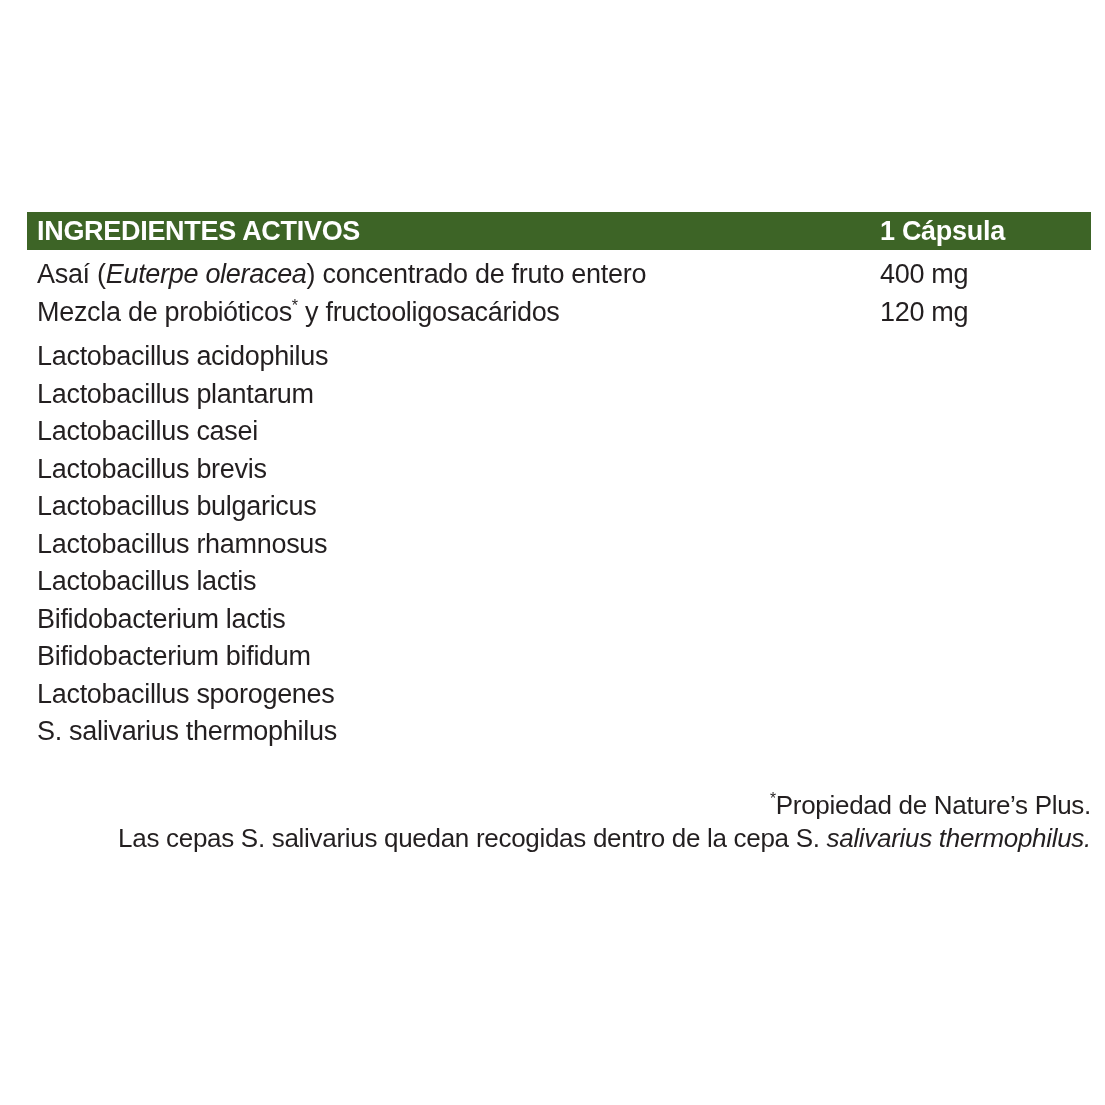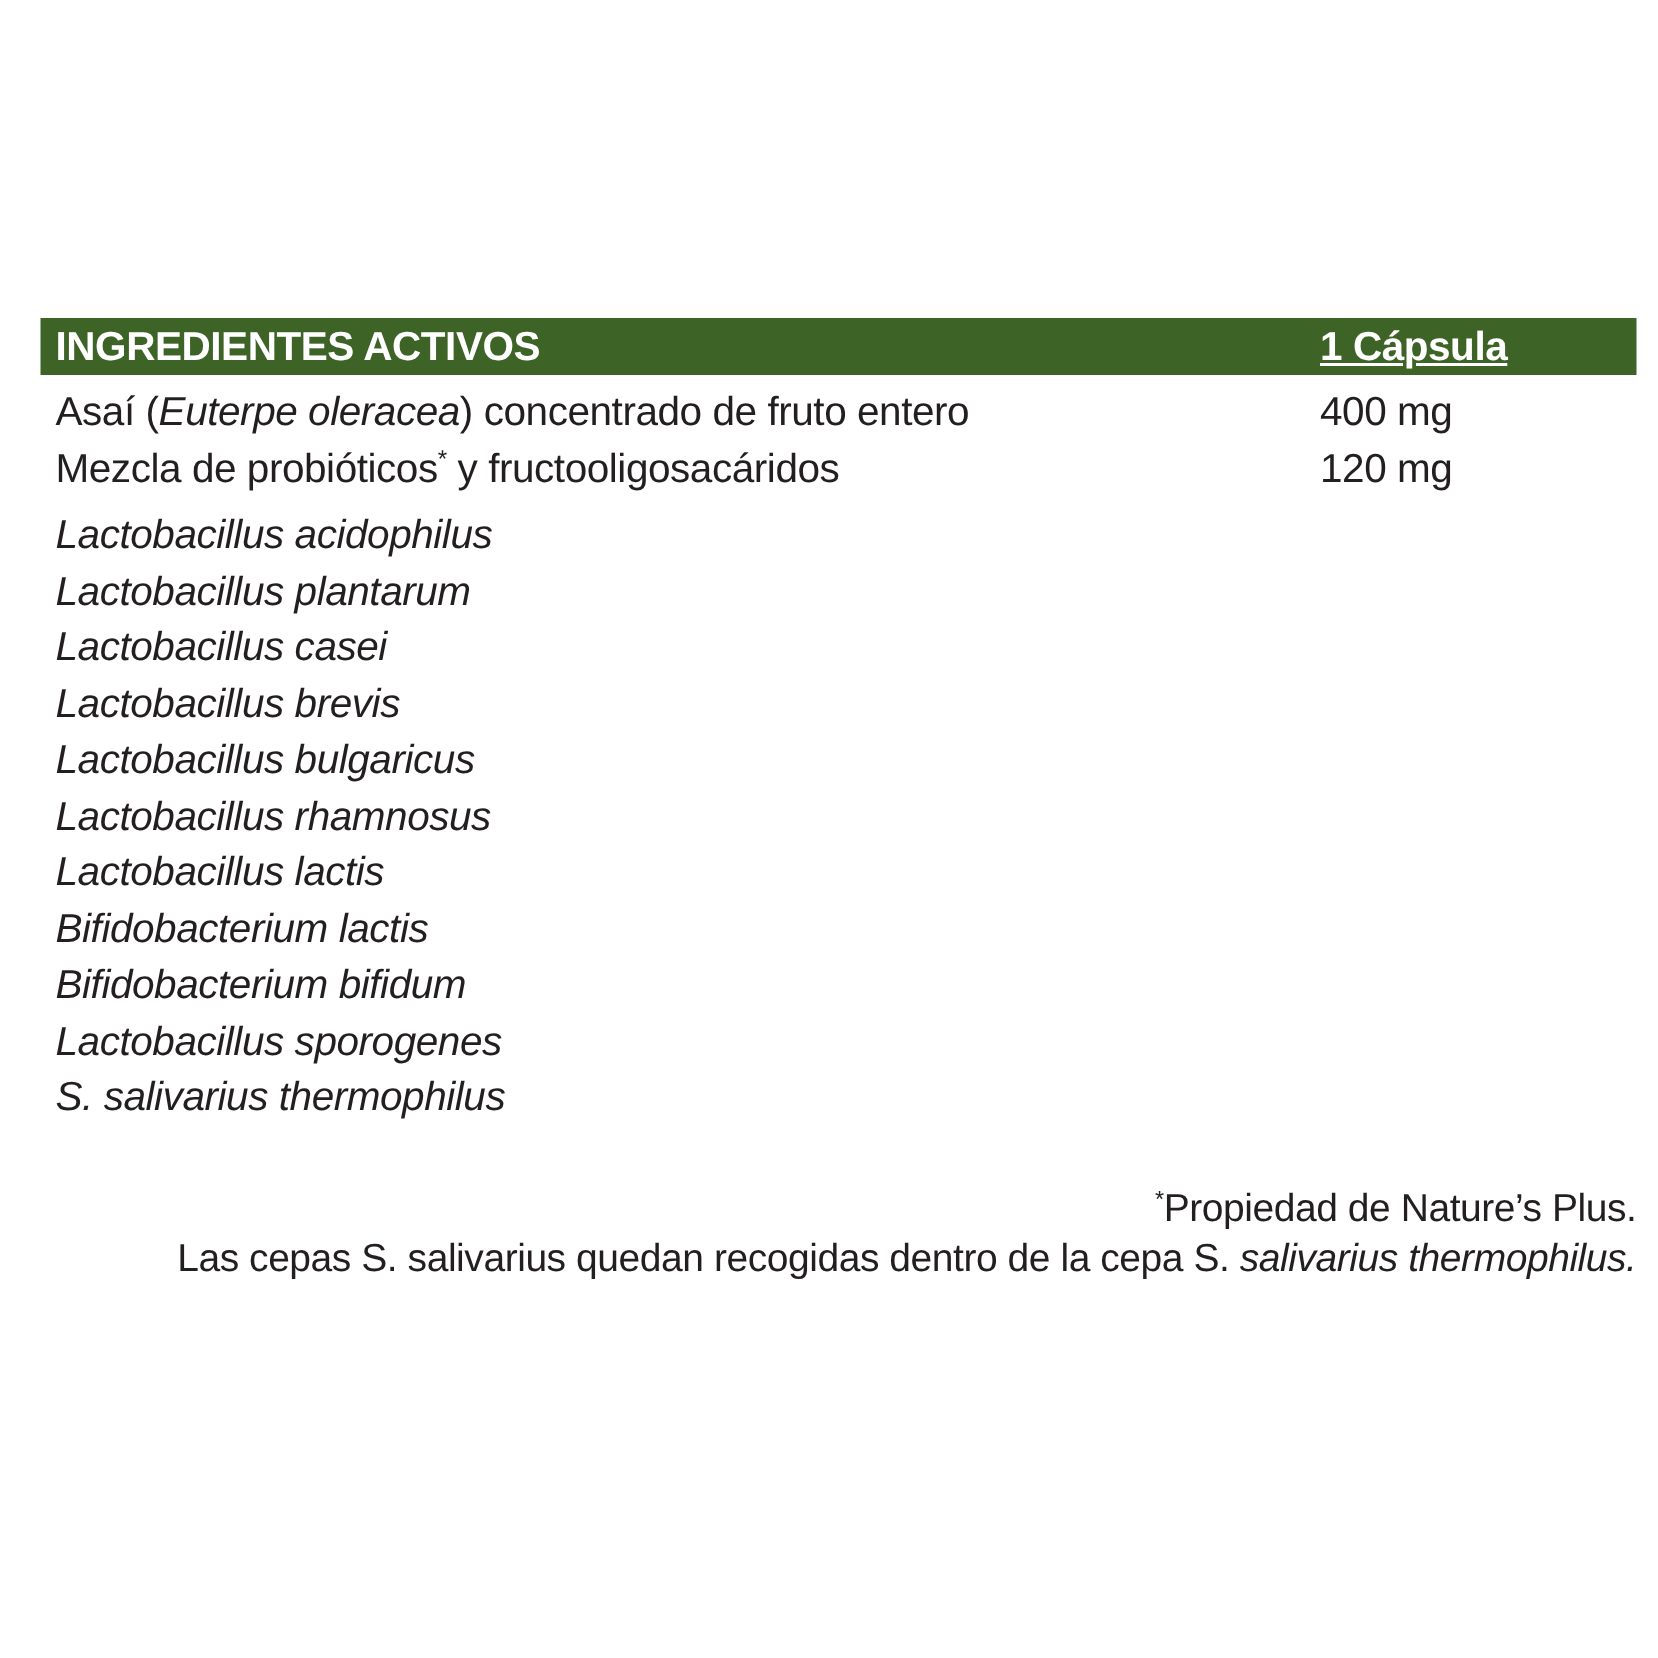--- a/index.html
+++ b/index.html
@@ -36,21 +36,20 @@
     position: absolute;
     left: 10px;
     top: 0;
     white-space: nowrap;
   }
   .title-bar .right-label {
     position: absolute;
     left: 853px;
     top: 0;
     white-space: nowrap;
-    text-decoration: underline;
   }
   .rows {
     position: relative;
     margin-top: 6px;
     padding-left: 10px;
     font-size: 27px;
     line-height: 37.5px;
   }
   .row { position: relative; white-space: nowrap; }
   .amount {
@@ -67,21 +66,20 @@
     line-height: 37.5px;
   }
   .providing .amount-block {
     position: absolute;
     left: 843px;
     top: 0;
     white-space: nowrap;
   }
   .strains { margin: 0; padding: 0; list-style: none; }
   .strain {
-    font-style: italic;
     white-space: nowrap;
   }
   .it { font-style: italic; }
   sup.ast {
     font-size: 60%;
     vertical-align: super;
     line-height: 0;
   }
   .footnotes {
     margin-top: 38px;

